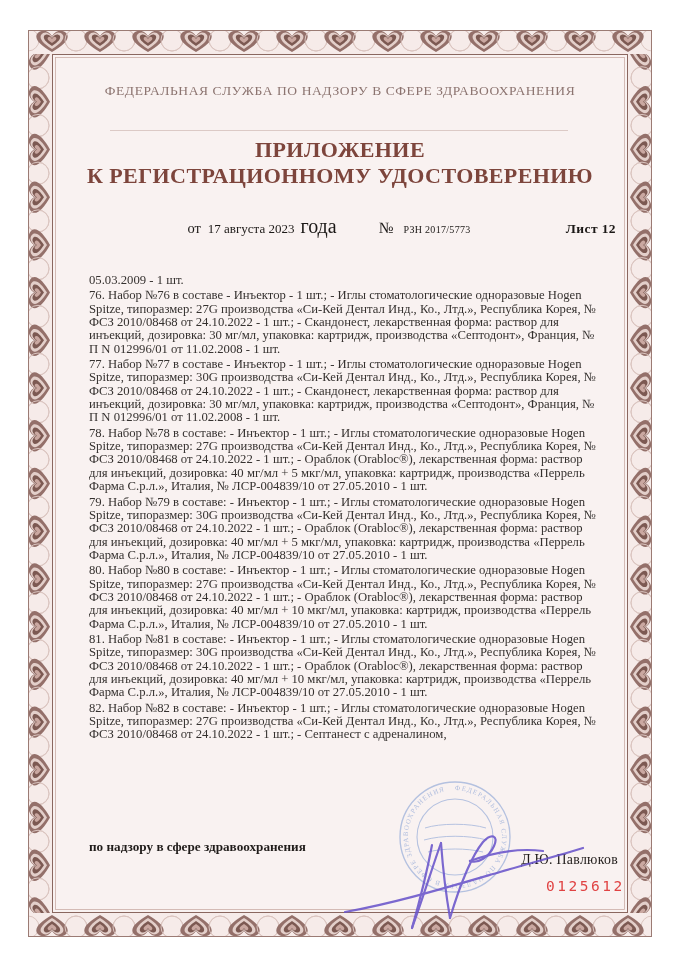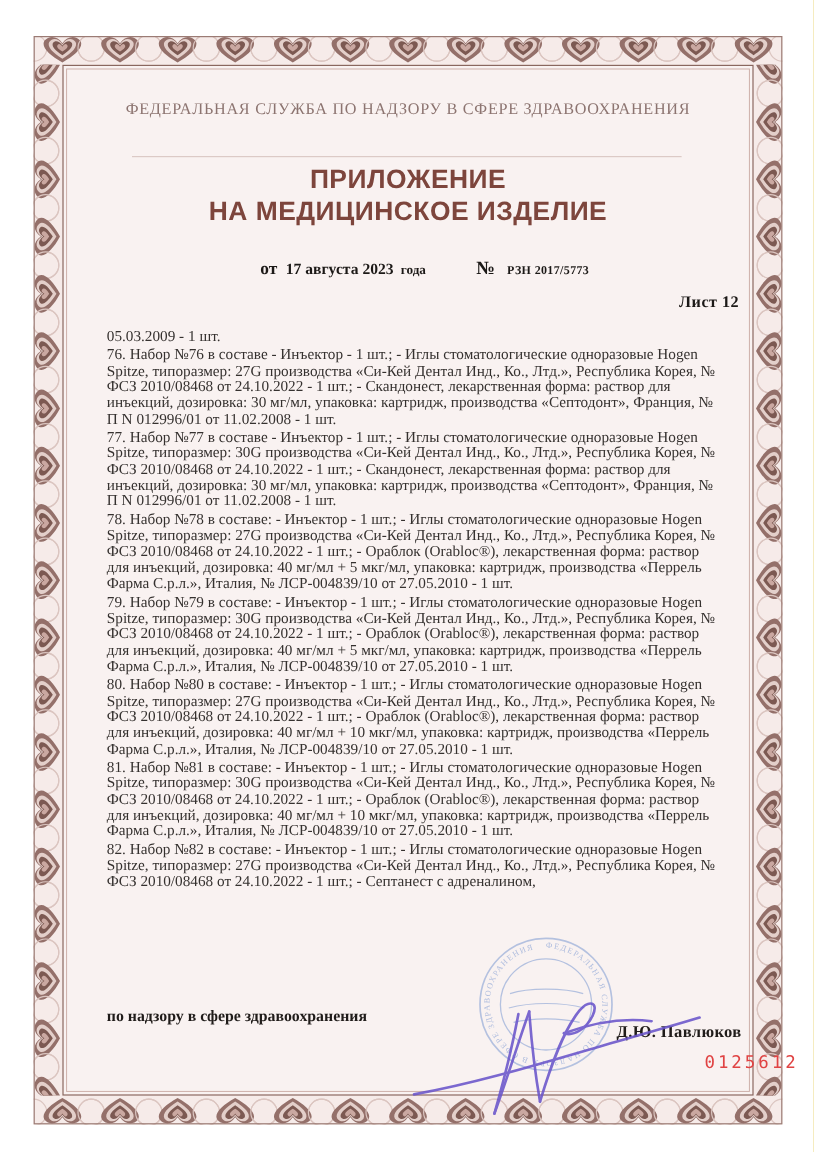--- a/index.html
+++ b/index.html
@@ -1,66 +1,66 @@
 <!DOCTYPE html>
 <html><head>
 <meta charset="utf-8">
 <style>
   html,body{margin:0;padding:0;background:#e9e9e9;}
   .page{
-    position:relative;width:678px;height:960px;background:#fde047;
+    position:relative;width:678px;height:960px;background:#bef264;
     overflow:hidden;font-family:"Liberation Serif",serif;
   }
   .border-svg,.overlay-svg{position:absolute;left:0;top:0;pointer-events:none;}
   .border-svg{z-index:0;}
   .content{position:absolute;left:0;top:0;width:678px;height:960px;z-index:1;}
   .agency{
     position:absolute;left:53px;top:82px;width:574px;text-align:center;
     color:#8c7470;font-size:13.5px;letter-spacing:0.6px;line-height:17px;
   }
   .agency .line2{font-size:13px;letter-spacing:0.8px;}
   .divider{position:absolute;left:110px;top:130px;width:458px;height:1px;background:#dccac6;}
   .doc-title{
     position:absolute;left:53px;top:137px;width:574px;text-align:center;
-    font-family:Liberation Sans, sans-serif;font-weight:bold;
+    font-family:Liberation Serif, serif;font-weight:bold;
     color:#7d453c;font-size:22px;line-height:26px;letter-spacing:0.4px;
   }
   .date-row{
-    position:absolute;left:67px;top:215px;width:574px;
+    position:absolute;left:42px;top:215px;width:574px;
     display:flex;justify-content:center;align-items:baseline;
-    color:#1c1917;font-weight:bold;
+    color:#1c1917;font-weight:normal;
   }
   .date-row .sp{display:inline-block;}
   .dr-prefix{font-size:14.5px;margin-right:7px;}
   .dr-date{font-size:13px;}
-  .dr-suffix{font-size:11px;margin-left:6px;}
+  .dr-suffix{font-size:20px;margin-left:6px;}
   .dr-gap{width:42px;}
   .dr-numsign{font-size:15.5px;margin-right:10px;}
   .dr-number{font-size:10px;letter-spacing:0.3px;}
   .sheet{
-    position:absolute;right:62px;top:244px;color:#1c1917;
+    position:absolute;right:62px;top:221px;color:#1c1917;
     font-weight:bold;font-size:13.5px;letter-spacing:0.4px;
   }
   .body-text{
     position:absolute;left:89px;top:274px;width:523px;
     color:#35312f;font-size:12.7px;line-height:13.35px;
   }
   .body-text p{margin:0 16px 2px 0;}
   .sig-block{
     position:absolute;left:89px;top:838px;width:330px;
     color:#201c1a;font-weight:bold;font-size:13.2px;line-height:17.5px;
   }
   .signer{
     position:absolute;right:60px;top:852px;color:#201c1a;
-    font-weight:bold;font-size:13.8px;letter-spacing:0.3px;
+    font-weight:normal;font-size:13.8px;letter-spacing:0.3px;
   }
   .serial{
     position:absolute;left:546px;top:878px;
     font-family:"DejaVu Sans Mono",monospace;
-    color:#e04343;font-size:14.5px;letter-spacing:2.5px;margin-left:41px;
+    color:#e04343;font-size:14.5px;letter-spacing:2.5px;
   }
   .stamp-svg{z-index:2;}
   .sign-svg{z-index:3;}
 </style>
 </head>
 <body>
 
 <div class="page">
 
   <svg id="border-svg" class="border-svg" width="678" height="960" viewBox="0 0 678 960">
@@ -174,21 +174,21 @@
   <div class="content">
 
     <div class="agency">
       <div class="line1">ФЕДЕРАЛЬНАЯ СЛУЖБА ПО НАДЗОРУ В СФЕРЕ ЗДРАВООХРАНЕНИЯ</div>
     </div>
 
     <div class="divider"></div>
 
     <div class="doc-title">
       <div>ПРИЛОЖЕНИЕ</div>
-      <div>НА МЕДИЦИНСКОЕ ИЗДЕЛИЕ</div>
+      <div>К РЕГИСТРАЦИОННОМУ УДОСТОВЕРЕНИЮ</div>
     </div>
 
     <div class="date-row">
       <span class="sp dr-prefix">от</span>
       <span class="sp dr-date">17 августа 2023</span>
       <span class="sp dr-suffix">года</span>
       <span class="sp dr-gap"></span>
       <span class="sp dr-numsign">№</span>
       <span class="sp dr-number">РЗН 2017/5773</span>
     </div>

